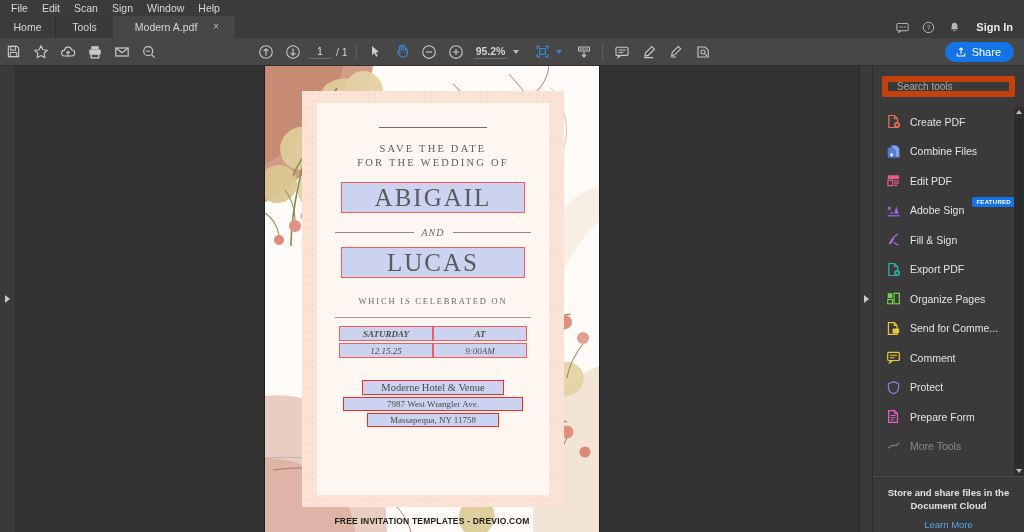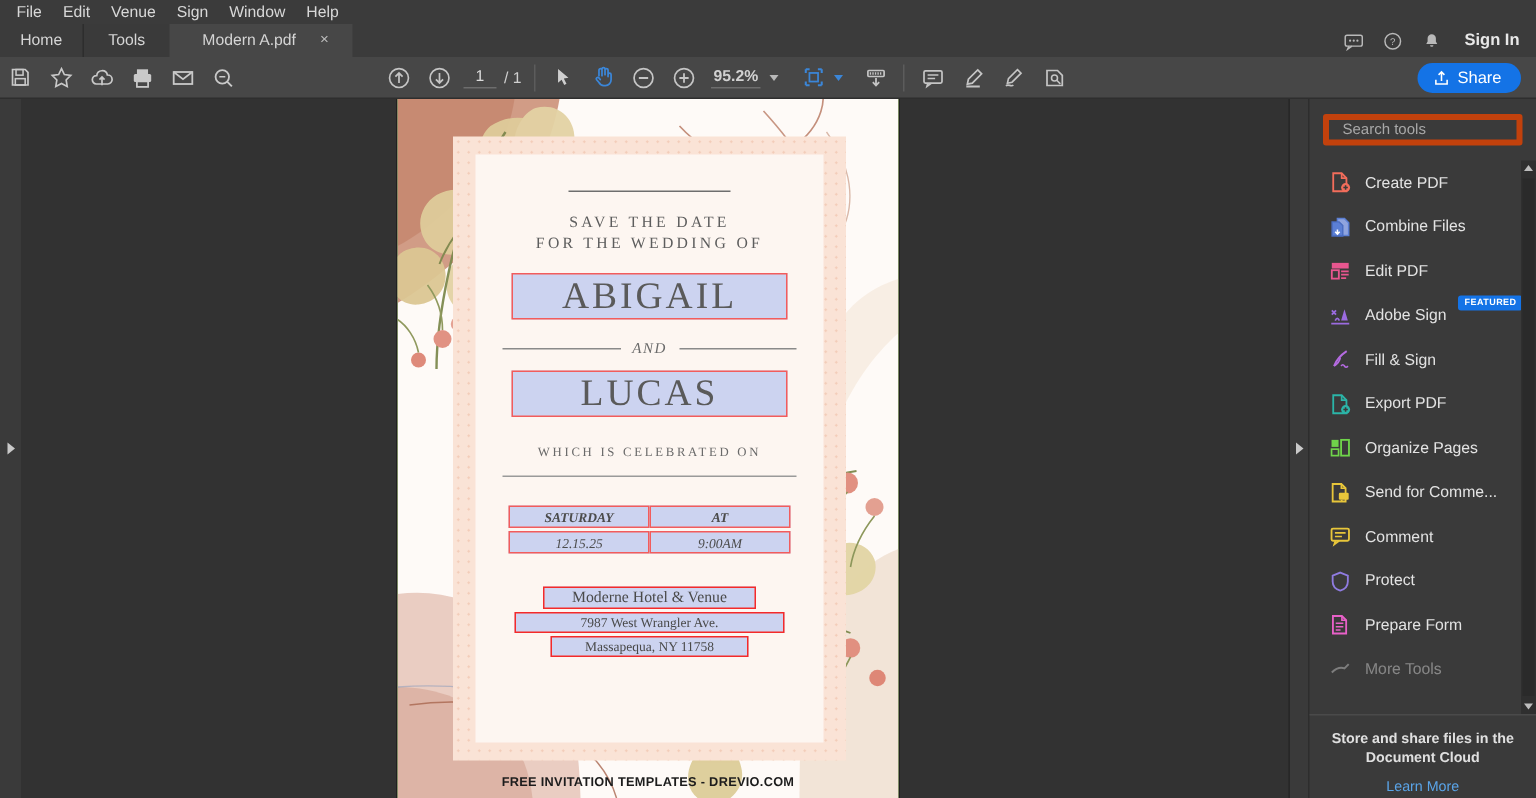--- a/index.html
+++ b/index.html
@@ -179,21 +179,21 @@
   .androw .t {
     font-family:"Liberation Serif", serif; font-style:italic;
     font-size:10px; color:#6b6b6b; letter-spacing:1px;
   }
   .celeb {
     margin-top: 18px;
     font-family:"Liberation Serif", serif;
     font-size: 8.5px; letter-spacing: 1.8px; color:#6a6a6a;
   }
   .rule2 { width:196px; height:1px; background:#9a9a9a; margin-top: 11px; }
-  .datewrap { margin-top: 19px; display:flex; }
+  .datewrap { margin-top: 8px; display:flex; }
   .dcol { display:flex; flex-direction:column; gap:2px; }
   .dbox {
     width: 94px; height: 15px;
     background:#ccd3f0; border:1.3px solid #f25c5c;
     display:flex; align-items:center; justify-content:center;
     font-family:"Liberation Serif", serif; font-style:italic; font-weight:bold;
     font-size:9px; color:#4c4c4c;
   }
   .dbox.val { font-weight:normal; }
   .venuewrap { margin-top: 22px; display:flex; flex-direction:column; align-items:center; gap:2px;}
@@ -212,21 +212,21 @@
     font-family:"Liberation Sans", sans-serif;
   }
 
   
   .tools {
     position:absolute; right:0; top:0; bottom:0; width:152px;
     background:#3a3a3a; border-left:1px solid #2d2d2d;
   }
   .searchbox {
     margin: 10px 9px 6px 9px; height: 21px;
-    background:#3a3a3a; border:4px solid #c2410c; border-radius:2px;
+    background:#3a3a3a; border:6px solid #c2410c; border-radius:2px;
     display:flex; align-items:center; padding-left:9px;
     font-size:10px; color:#a8a8a8;
   }
   .toollist { position:absolute; top:41px; left:0; right:0; bottom:56px; overflow:hidden; }
   .toolitem {
     height: 29.5px; display:flex; align-items:center; gap:9px;
     padding-left: 13px; position:relative; cursor:default;
   }
   .toolitem .lbl { font-size:10.5px; color:#e3e3e3; }
   .badge {
@@ -255,21 +255,21 @@
   .fadeitem { opacity:.45; }
 </style>
 </head>
 <body>
 
 <div class="app">
 
   <div class="menubar">
     <div class="mi">File</div>
     <div class="mi">Edit</div>
-    <div class="mi">Venue</div>
+    <div class="mi">Scan</div>
     <div class="mi">Sign</div>
     <div class="mi">Window</div>
     <div class="mi">Help</div>
   </div>
 
   <div class="tabbar">
     <div class="tab home">Home</div>
     <div class="tab tools">Tools</div>
     <div class="tab doc">
       <span>Modern A.pdf</span>

